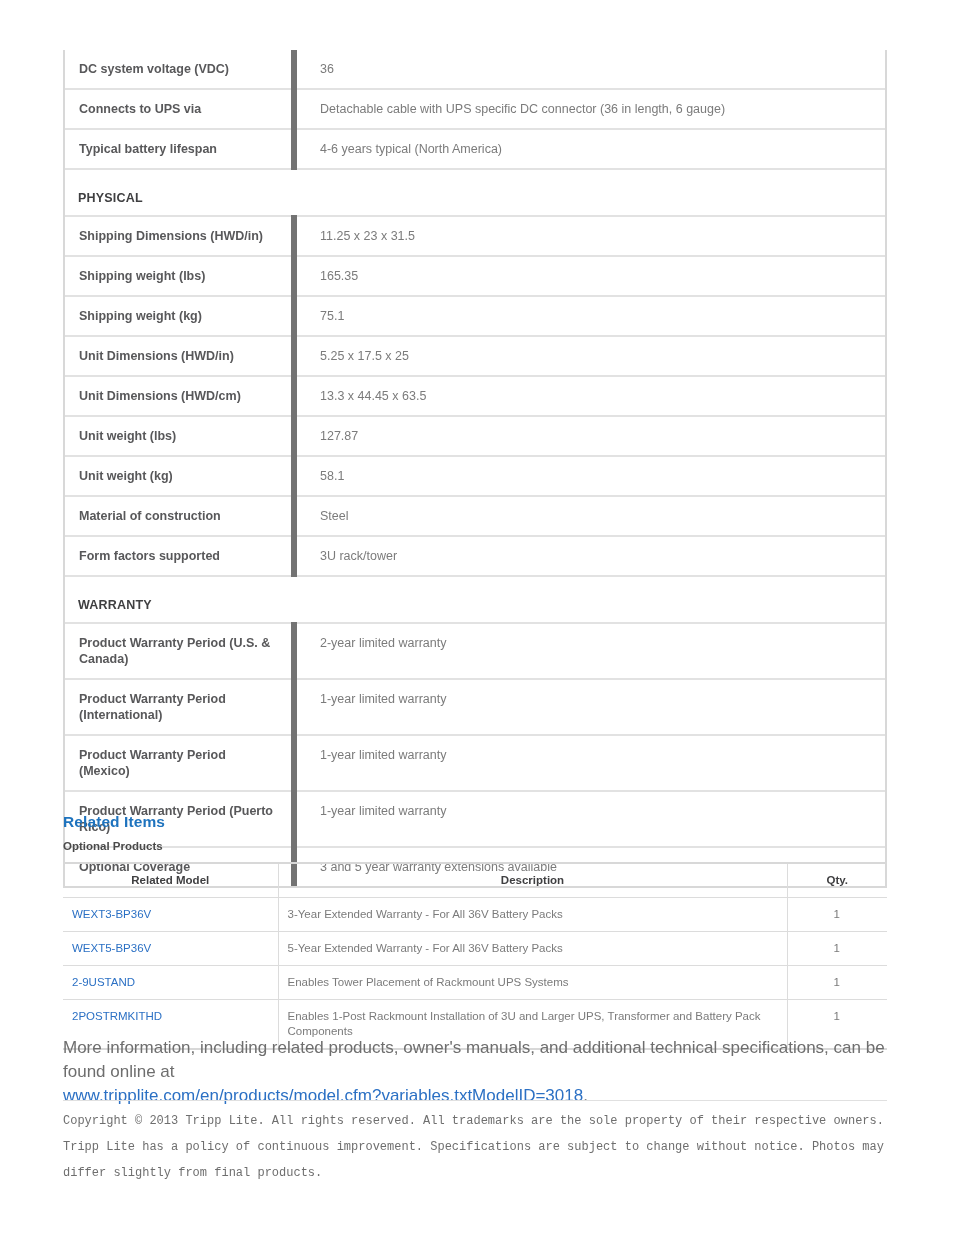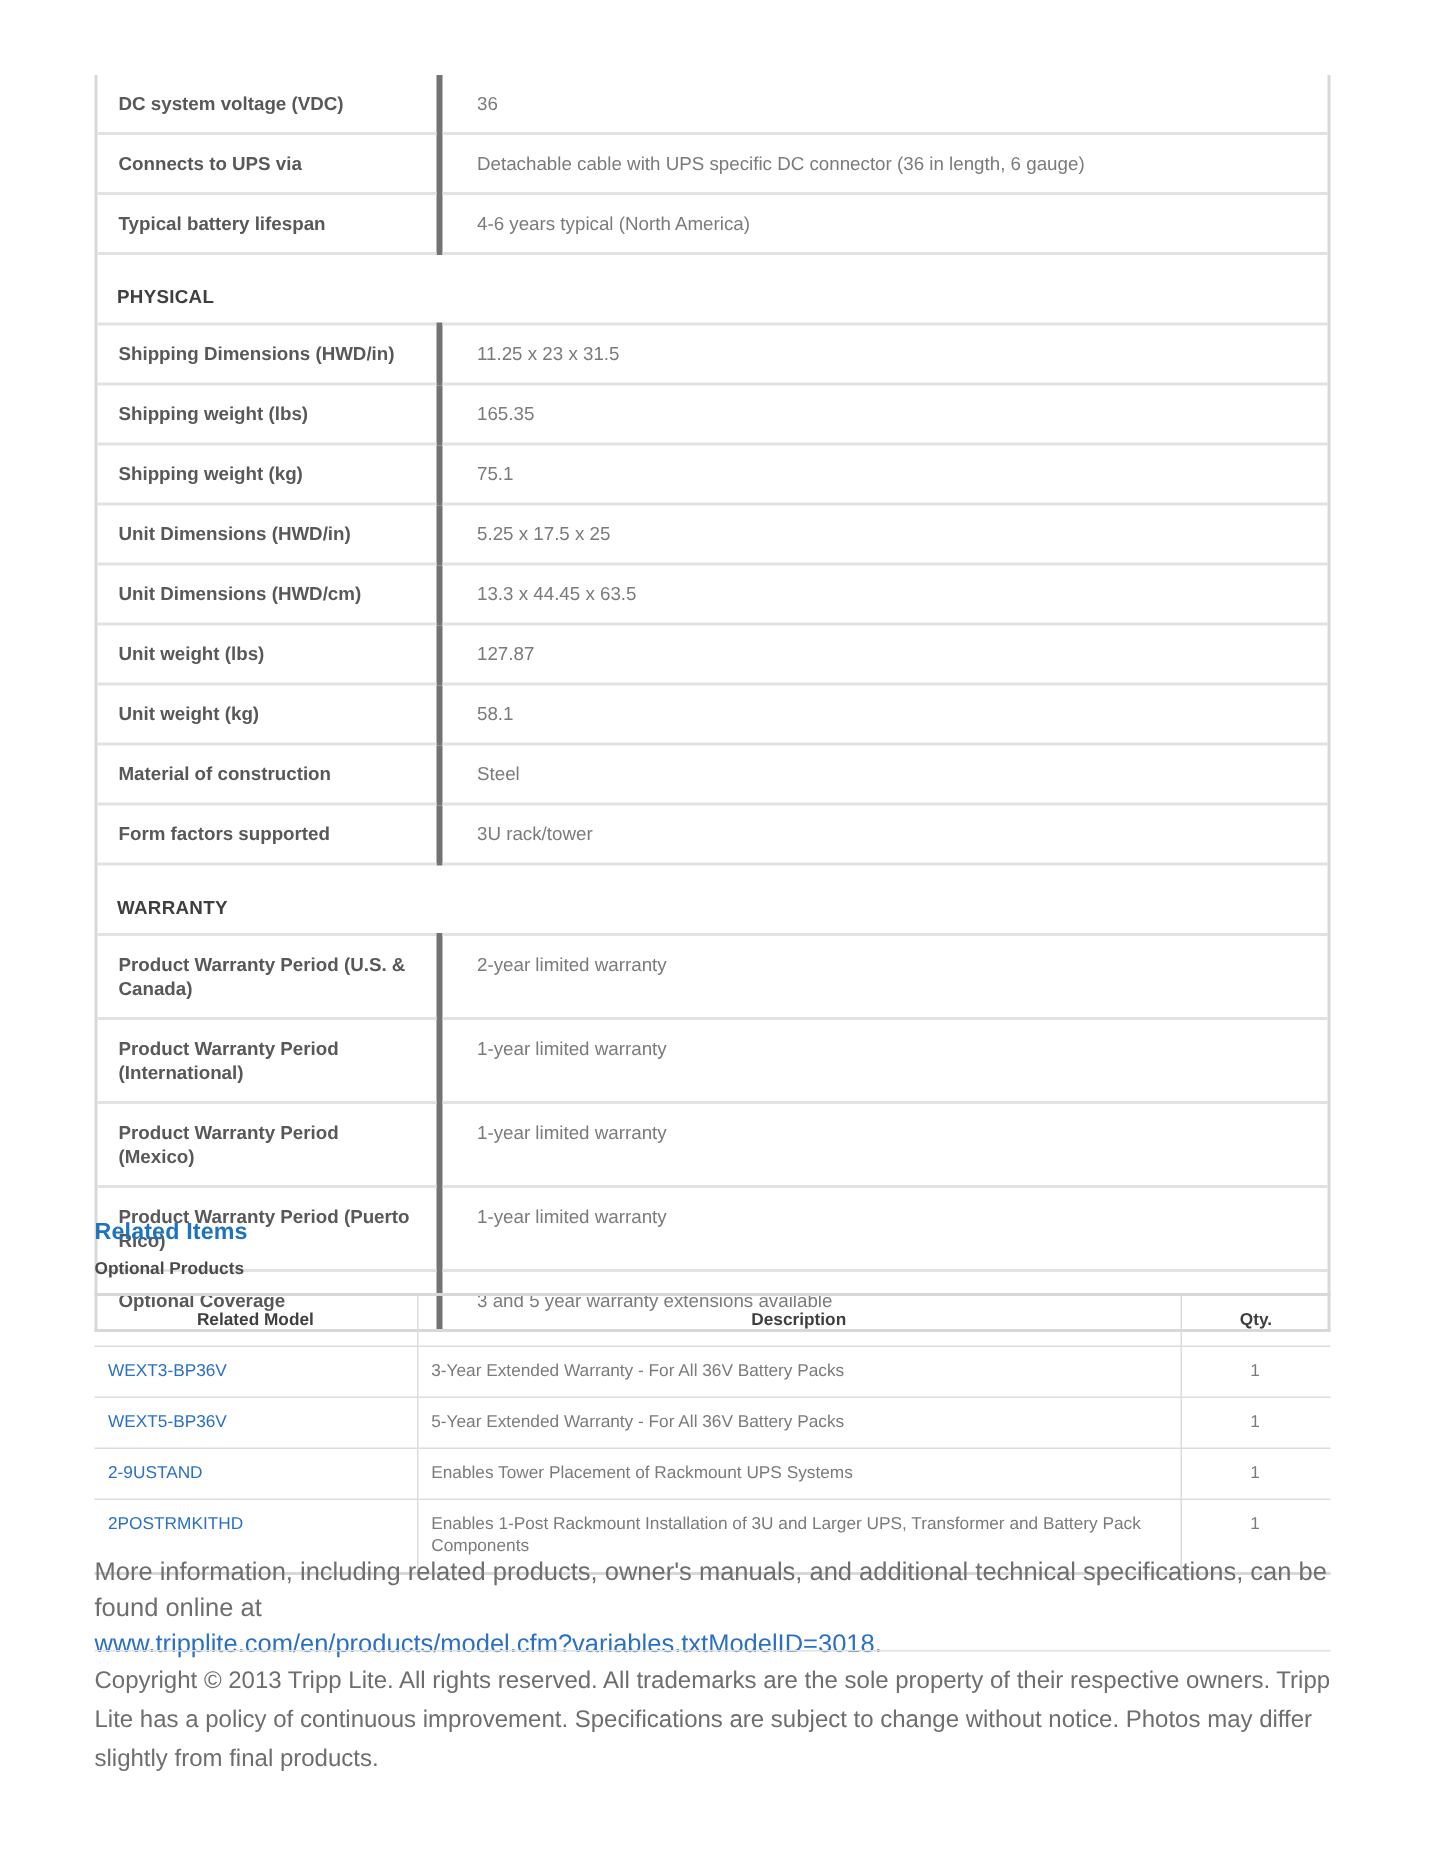--- a/index.html
+++ b/index.html
@@ -41,21 +41,21 @@
     vertical-align: top;
     padding: 11px 12px 11px 13px;
     border-bottom: 2px solid #e2e2e2;
     line-height: 16px;
   }
   table.spec td.k {
     width: 200px;
     font-size: 12.5px;
     font-weight: bold;
     color: #58585a;
-    border-right: 4px solid #737373;
+    border-right: 6px solid #737373;
     padding-left: 14px;
   }
   table.spec td.v {
     font-size: 12.5px;
     font-weight: normal;
     color: #7b7b7b;
     padding-left: 23px;
   }
   table.spec tr.section td {
     border-right: none;
@@ -156,23 +156,24 @@
     top: 1100px;
     width: 824px;
     height: 1px;
     background: #e0e0e0;
   }
   .copyright {
     position: absolute;
     left: 63px;
     top: 1108px;
     width: 828px;
-    font-size: 16px;
+    font-size: 12px;
     color: #6e6e6e;
     line-height: 26px;
+    font-family: Liberation Mono, monospace;
   }
 </style>
 </head>
 <body>
 
 <div class="page">
 
   <div class="spec-wrap">
     <table class="spec">
       <tbody id="spec-body">

